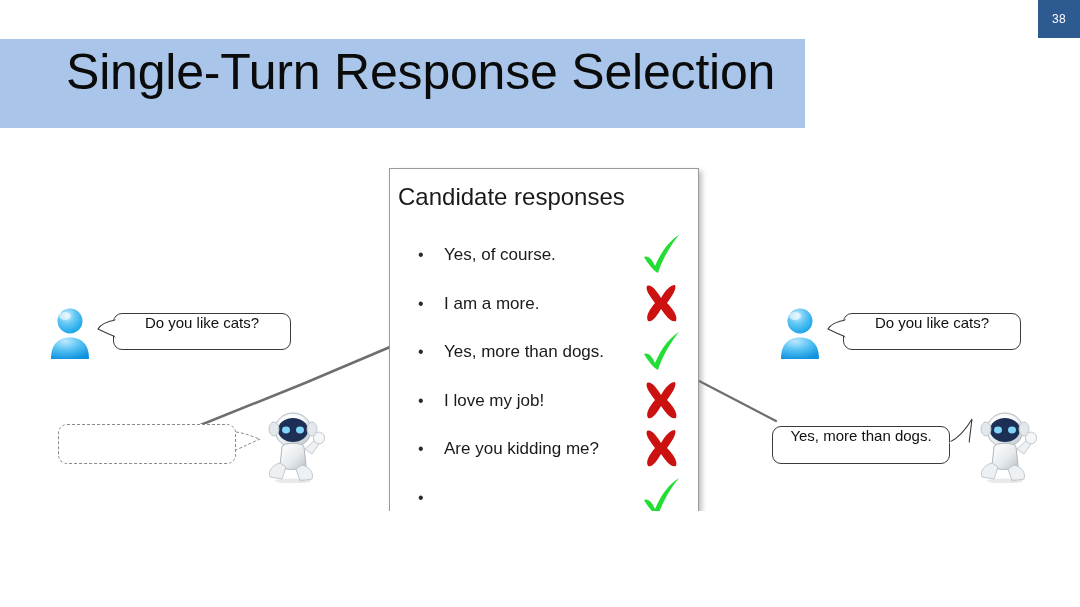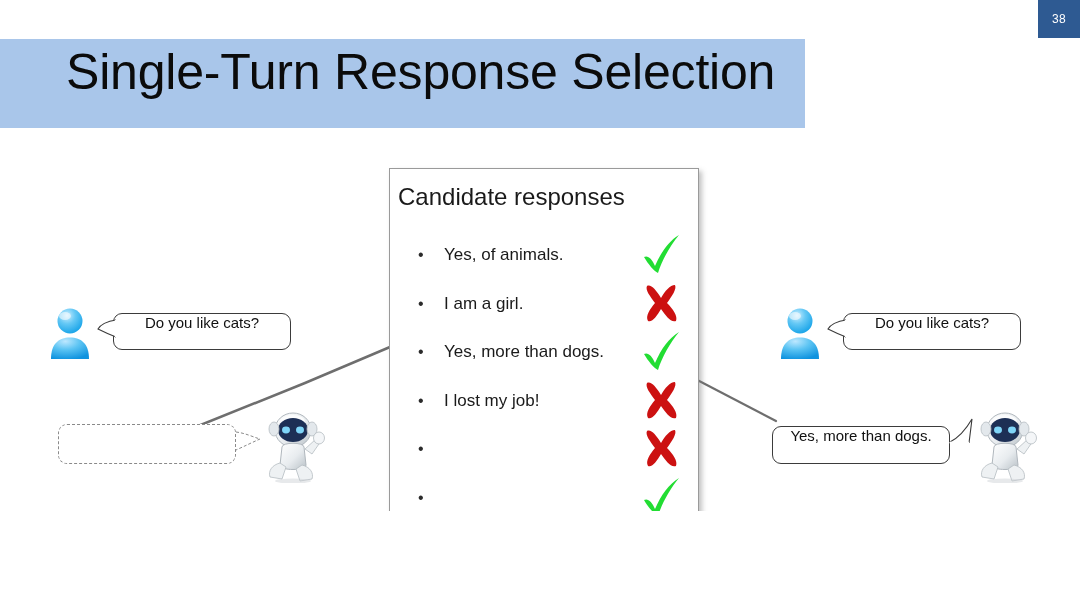--- a/index.html
+++ b/index.html
@@ -218,52 +218,53 @@
     <path d="M36,56 C44,58 48,64 46,70 L34,72 L30,60 Z" fill="#eef1f3" stroke="#b5bcc2" stroke-width=".8"></path>
     <ellipse cx="27" cy="72" rx="18" ry="2.4" fill="#c9ced2" opacity=".45"></ellipse>
   </svg>
 
   <div class="candidate-box">
     <div class="candidate-title">Candidate responses</div>
     <div class="cand-list">
 
       <div class="cand-row">
         <span class="cand-bullet">•</span>
-        <span class="cand-text">Yes, of animals.</span>
+        <span class="cand-text">Yes, of course.</span>
         <svg class="cand-mark" viewBox="0 0 46 44">
           <path d="M6,24 C10,22 14,26 17,33 C23,19 31,8 41,2 C32,13 24,27 20,40 C16,38 10,31 6,24 Z" fill="#22DD33"></path>
         </svg>
       </div>
 
       <div class="cand-row">
         <span class="cand-bullet">•</span>
-        <span class="cand-text">I am a girl.</span>
+        <span class="cand-text">I am a more.</span>
         <svg class="cand-mark" viewBox="0 0 46 44">
           <path d="M9,4 C13,2 18,8 23,16 C27,9 32,3 37,3 C39,7 34,14 29,21 C35,27 40,34 38,39 C33,41 28,34 23,27 C19,34 14,41 10,39 C7,34 12,27 17,21 C12,14 7,8 9,4 Z" fill="#CC1111"></path>
         </svg>
       </div>
 
       <div class="cand-row">
         <span class="cand-bullet">•</span>
         <span class="cand-text">Yes, more than dogs.</span>
         <svg class="cand-mark" viewBox="0 0 46 44">
           <path d="M6,24 C10,22 14,26 17,33 C23,19 31,8 41,2 C32,13 24,27 20,40 C16,38 10,31 6,24 Z" fill="#22DD33"></path>
         </svg>
       </div>
 
       <div class="cand-row">
         <span class="cand-bullet">•</span>
-        <span class="cand-text">I lost my job!</span>
+        <span class="cand-text">I love my job!</span>
         <svg class="cand-mark" viewBox="0 0 46 44">
           <path d="M9,4 C13,2 18,8 23,16 C27,9 32,3 37,3 C39,7 34,14 29,21 C35,27 40,34 38,39 C33,41 28,34 23,27 C19,34 14,41 10,39 C7,34 12,27 17,21 C12,14 7,8 9,4 Z" fill="#CC1111"></path>
         </svg>
       </div>
 
       <div class="cand-row">
         <span class="cand-bullet">•</span>
+        <span class="cand-text">Are you kidding me?</span>
         <svg class="cand-mark" viewBox="0 0 46 44">
           <path d="M9,4 C13,2 18,8 23,16 C27,9 32,3 37,3 C39,7 34,14 29,21 C35,27 40,34 38,39 C33,41 28,34 23,27 C19,34 14,41 10,39 C7,34 12,27 17,21 C12,14 7,8 9,4 Z" fill="#CC1111"></path>
         </svg>
       </div>
 
       <div class="cand-row">
         <span class="cand-bullet">•</span>
         <svg class="cand-mark" viewBox="0 0 46 44">
           <path d="M6,24 C10,22 14,26 17,33 C23,19 31,8 41,2 C32,13 24,27 20,40 C16,38 10,31 6,24 Z" fill="#22DD33"></path>
         </svg>

